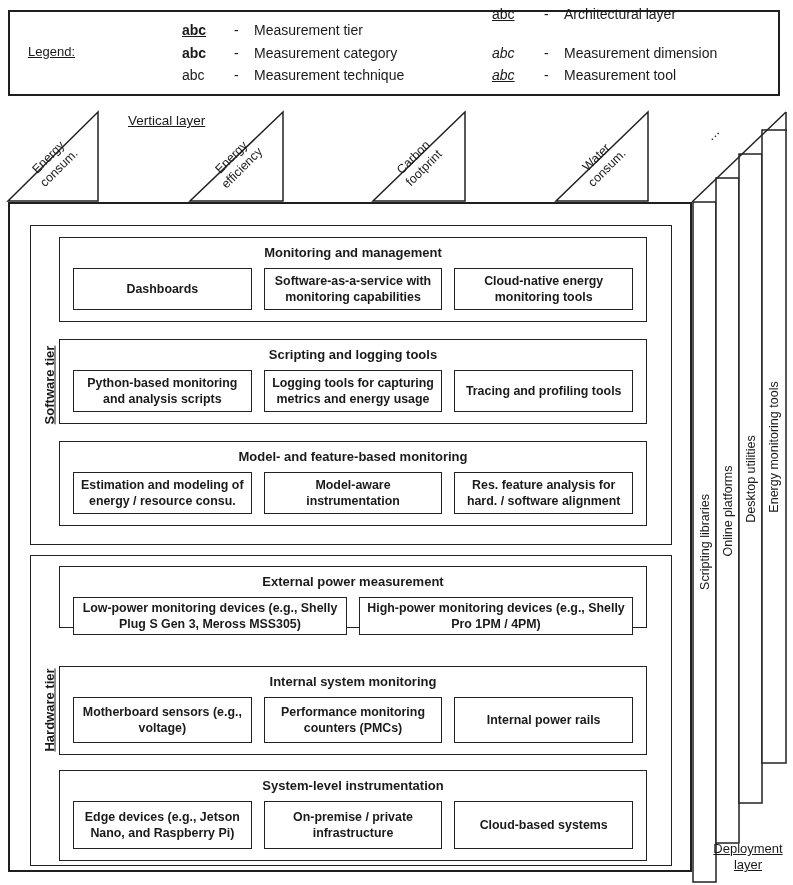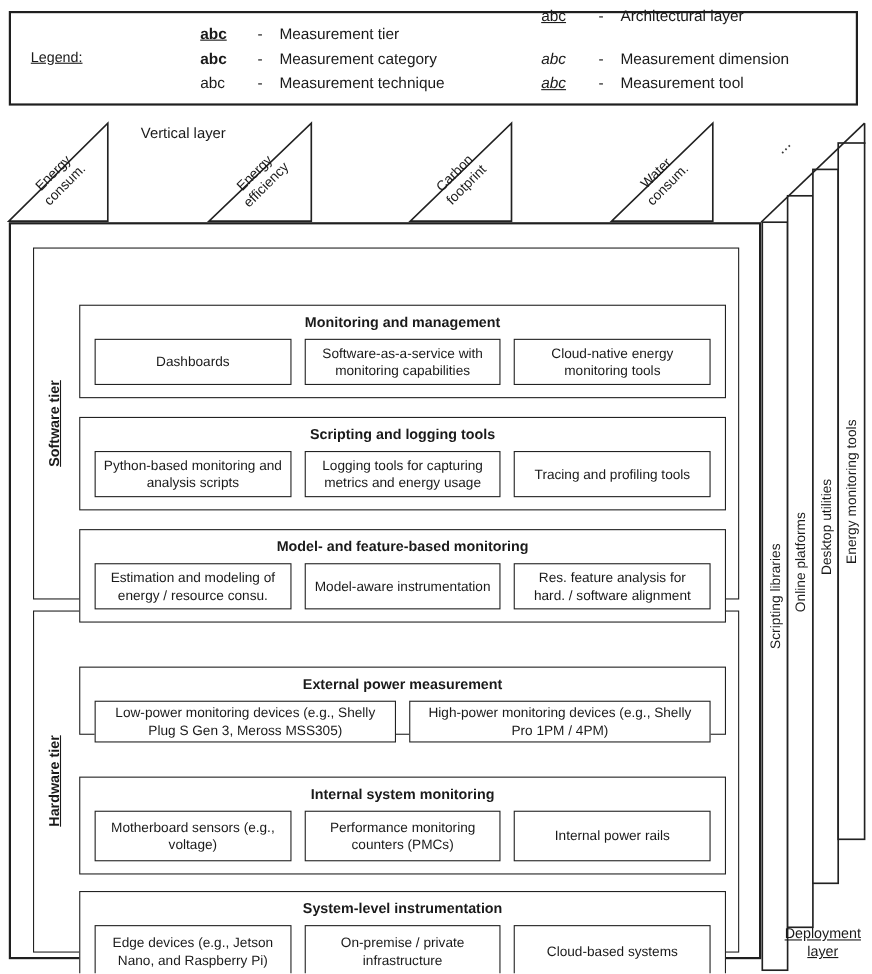--- a/index.html
+++ b/index.html
@@ -16,21 +16,21 @@
   .legend-sample{display:inline-block;width:52px;}
   .legend-dash{display:inline-block;width:20px;text-align:left;}
   .s-tier{font-weight:bold;text-decoration:underline;}
   .s-category{font-weight:bold;}
   .s-technique{}
   .s-arch{text-decoration:underline;}
   .s-dimension{font-style:italic;}
   .s-tool{font-style:italic;text-decoration:underline;}
   
   svg.lineart{left:0;top:0;pointer-events:none;}
-  .vertical-layer-label{left:128px;top:113px;font-size:13.5px;}
+  .vertical-layer-label{left:128px;top:113px;font-size:13.5px;text-decoration:underline;}
   .flag-label{
     font-size:12.5px;line-height:1.2;text-align:center;white-space:nowrap;
     transform:translate(-50%,-50%) rotate(-45deg);
   }
   .ellipsis-label{left:712px;top:133px;font-size:15px;transform:translate(-50%,-50%) rotate(-45deg);color:#333;}
   .strip-label{
     font-size:12.5px;white-space:nowrap;transform:translate(-50%,-50%) rotate(-90deg);
   }
   .deployment-label{
     left:705px;top:841px;width:86px;text-align:center;font-size:13px;line-height:1.25;
@@ -40,25 +40,25 @@
   .main-box{left:8px;top:202px;width:684px;height:670px;border:2px solid #1f1f1f;box-sizing:border-box;}
   .diagram-title{left:14px;top:206px;font-size:13.5px;}
   .tier-box{border:1.5px solid #222;box-sizing:border-box;background:#fff;}
   .tier-software{left:30px;top:225px;width:642px;height:320px;}
   .tier-hardware{left:30px;top:555px;width:642px;height:311px;}
   .tier-label{
     font-size:13px;font-weight:bold;text-decoration:underline;white-space:nowrap;
     transform:translate(-50%,-50%) rotate(-90deg);
   }
   .category-box{
-    left:72px;width:588px;border:1.5px solid #222;box-sizing:border-box;background:#fff;
-    display:flex;flex-direction:column;padding:6px 13px 11px 13px;margin-top:40px;
+    left:59px;width:588px;border:1.5px solid #222;box-sizing:border-box;background:#fff;
+    display:flex;flex-direction:column;padding:6px 13px 11px 13px;
   }
   .category-heading{font-size:13px;font-weight:bold;text-align:center;margin:1px 0 8px 0;}
-  .items-row{display:flex;gap:12px;flex:1;}
+  .items-row{display:flex;gap:12px;flex:1;font-weight:bold;}
   .item-box{
     flex:1;border:1.5px solid #222;box-sizing:border-box;background:#fff;
     display:flex;align-items:center;justify-content:center;text-align:center;
     font-size:12.4px;line-height:1.3;padding:2px 6px;
   }
 </style>
 </head>
 <body>
 
 <div id="stage">

